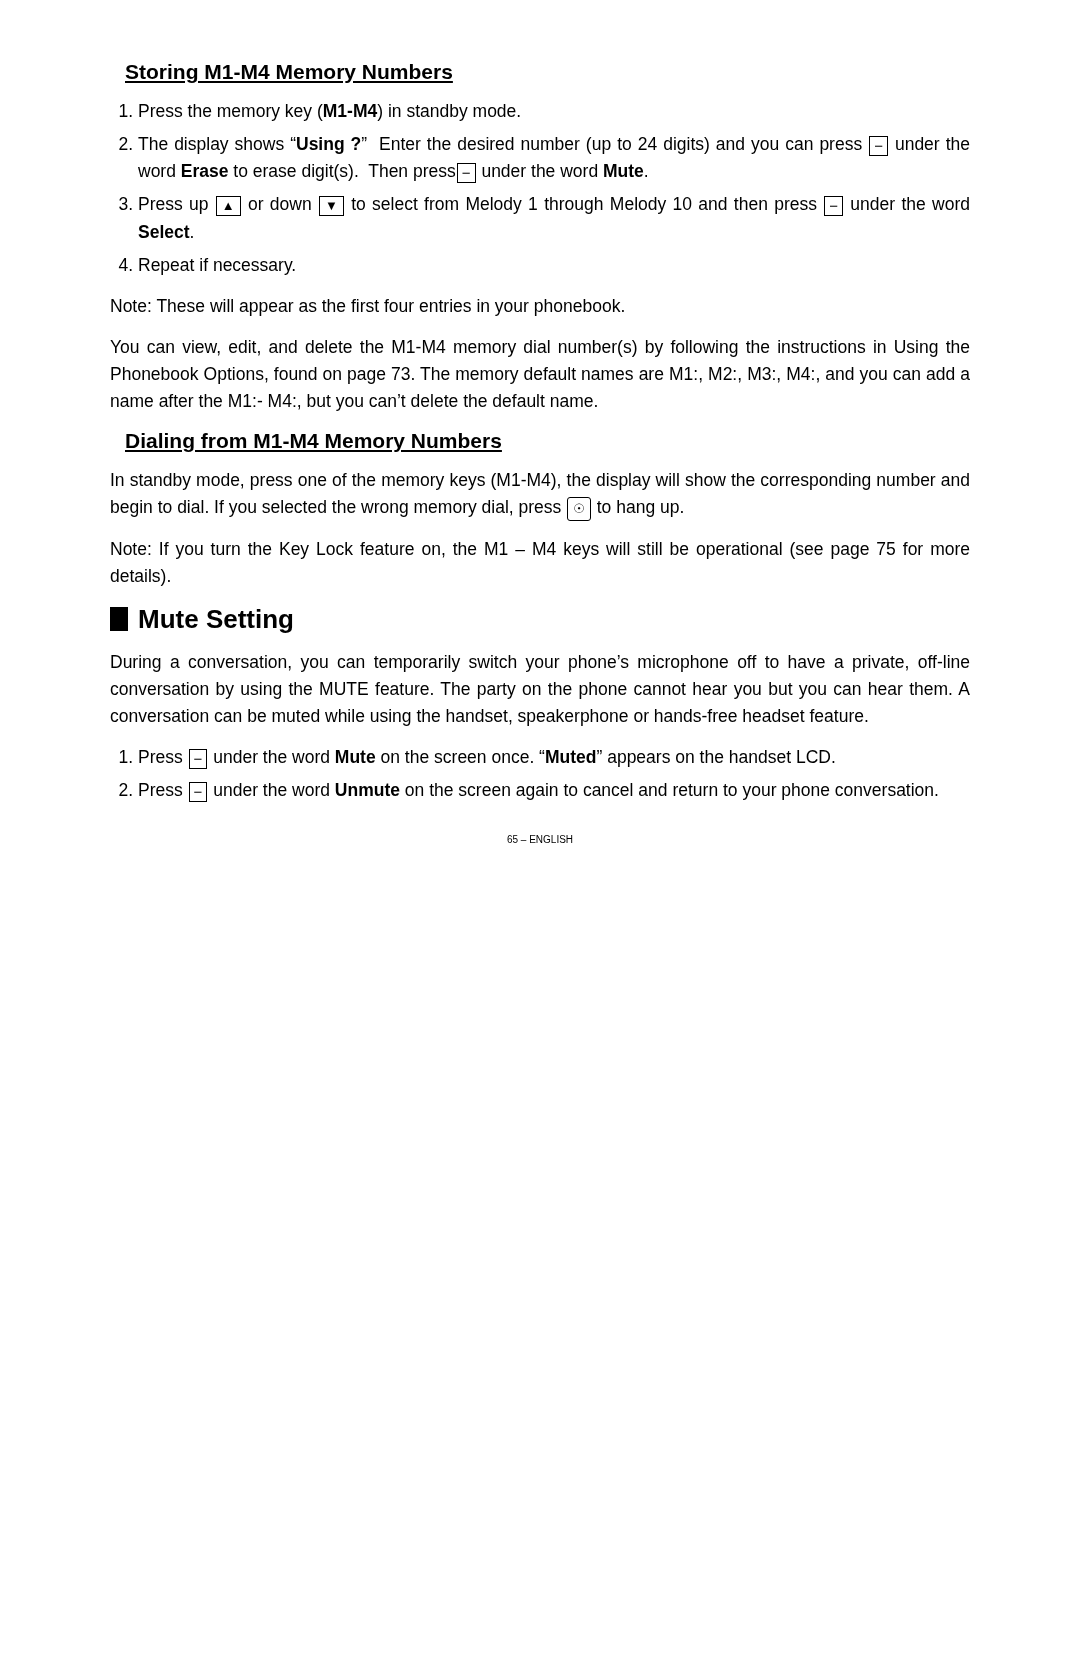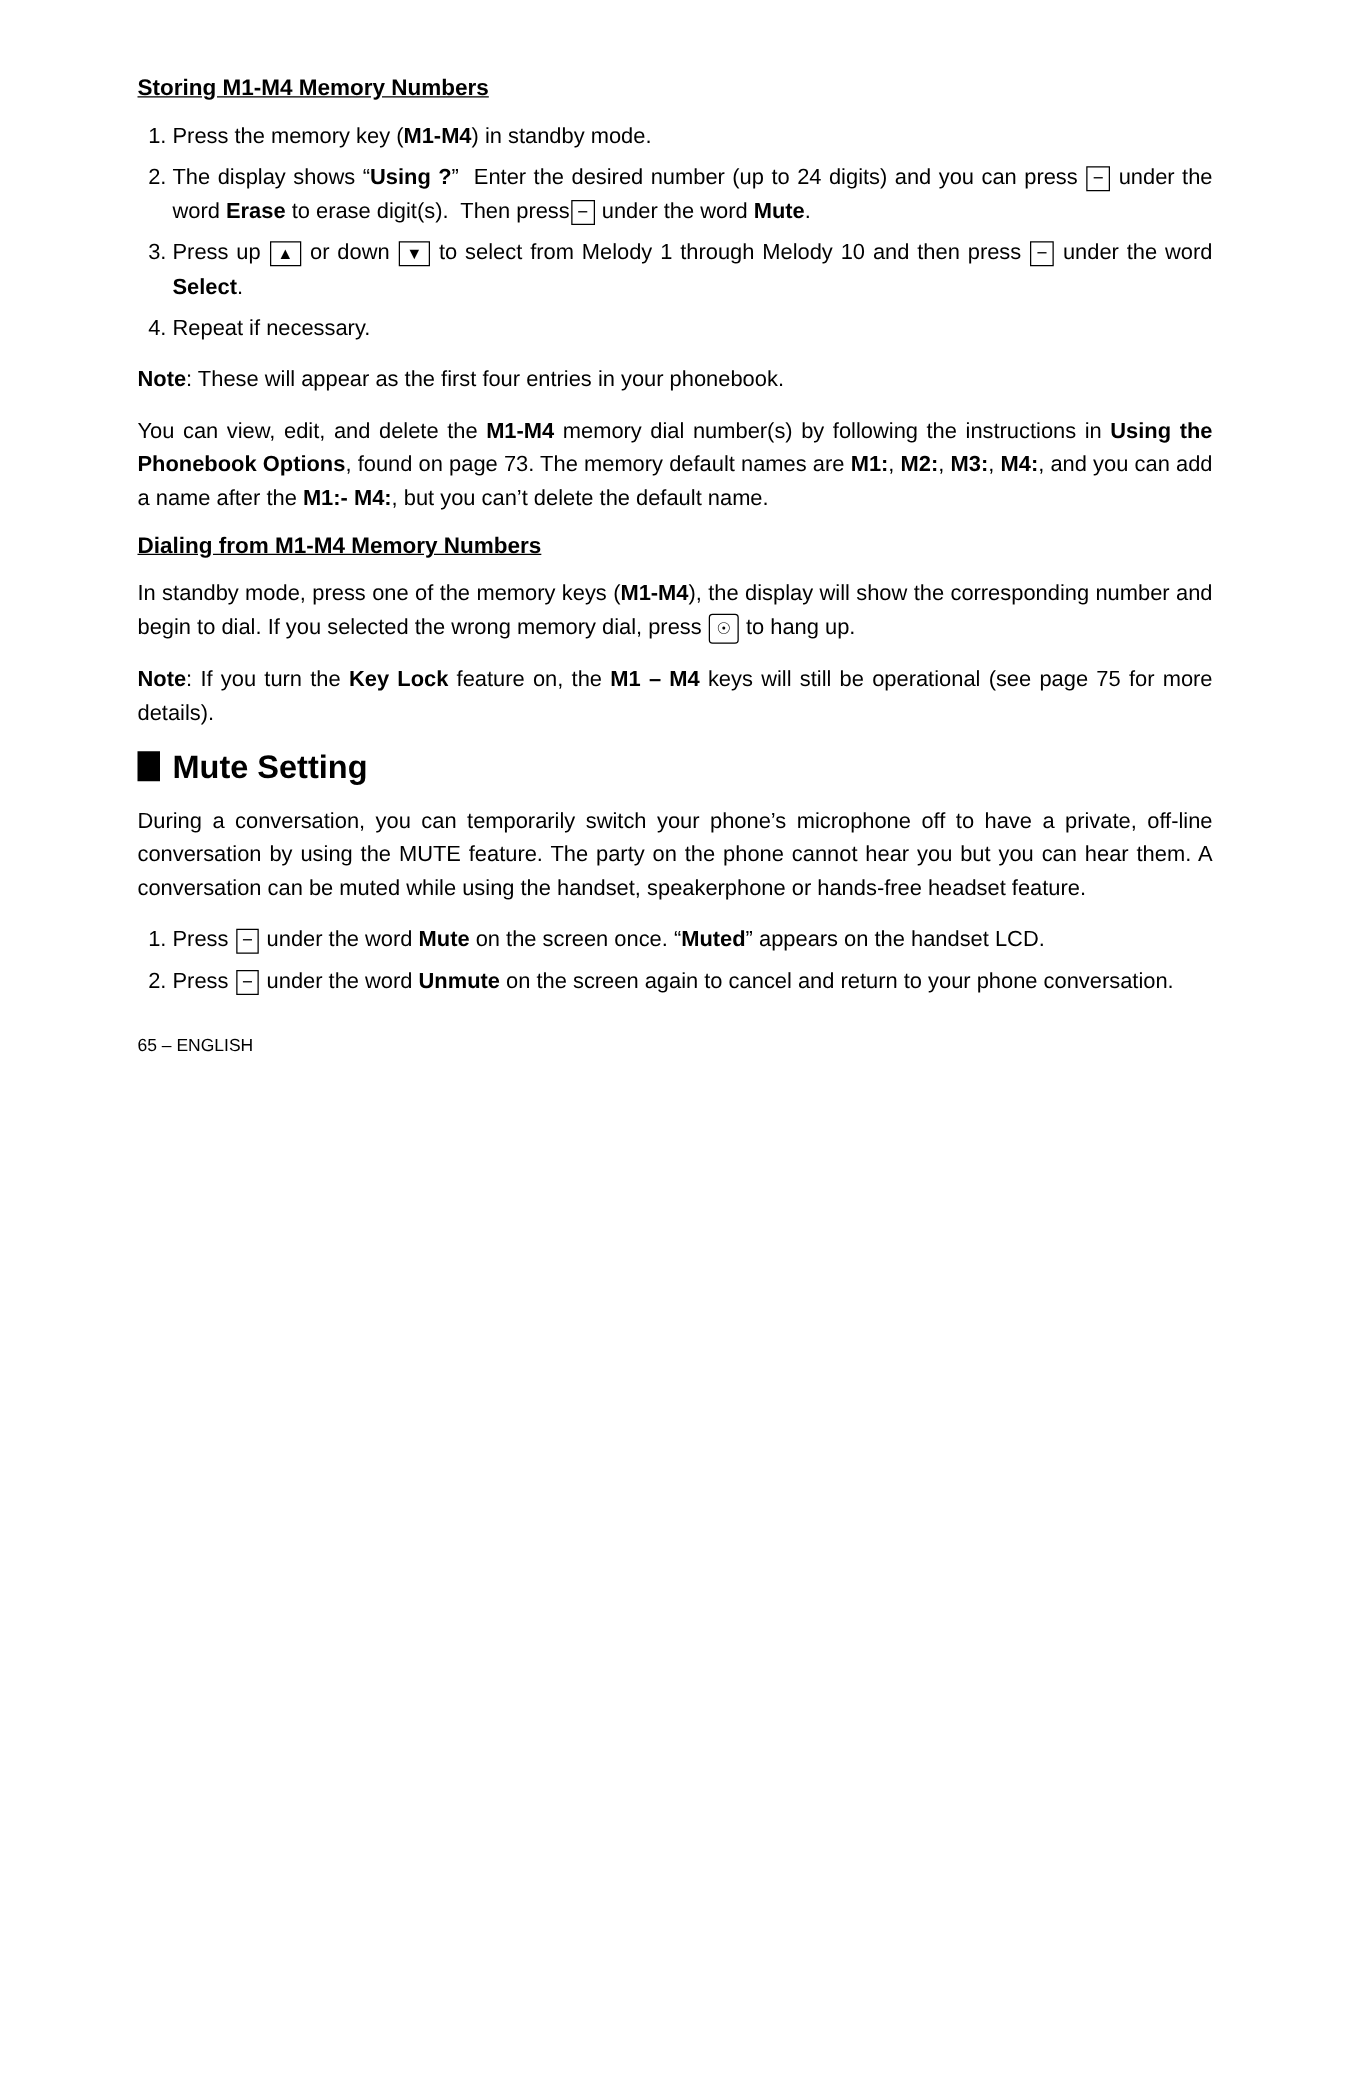--- a/index.html
+++ b/index.html
@@ -13,34 +13,35 @@
       display: flex;
       flex-direction: column;
       align-items: center;
     }
     .page {
       width: 860px;
       padding: 60px 0 60px 0;
     }
     .section-title {
       font-family: Arial, Helvetica, sans-serif;
-      font-size: 18px;
+      font-size: 21px;
       font-weight: bold;
       text-decoration: underline;
       margin-bottom: 14px;
+      margin-left: 15px;
     }
     .body-text {
       font-family: Arial, Helvetica, sans-serif;
       font-size: 17.5px;
       line-height: 1.55;
       text-align: justify;
       margin-bottom: 14px;
     }
     .body-text b, .list-item b {
-      font-weight: bold;
+      font-weight: normal;
     }
     ol {
       margin-left: 28px;
       margin-bottom: 14px;
     }
     ol li {
       font-family: Arial, Helvetica, sans-serif;
       font-size: 17.5px;
       line-height: 1.55;
       text-align: justify;
@@ -82,23 +83,23 @@
       background: #000;
       vertical-align: middle;
       flex-shrink: 0;
     }
     .mute-title {
       font-family: Arial, Helvetica, sans-serif;
       font-size: 26px;
       font-weight: bold;
     }
     .footer {
-      text-align: left;
+      text-align: center;
       font-family: Arial, Helvetica, sans-serif;
-      font-size: 14px;
+      font-size: 10px;
       margin-top: 30px;
       color: #000;
     }
     .phone-icon {
       display: inline-block;
       border: 1.5px solid #000;
       border-radius: 3px;
       padding: 1px 5px;
       font-size: 13px;
       vertical-align: middle;

